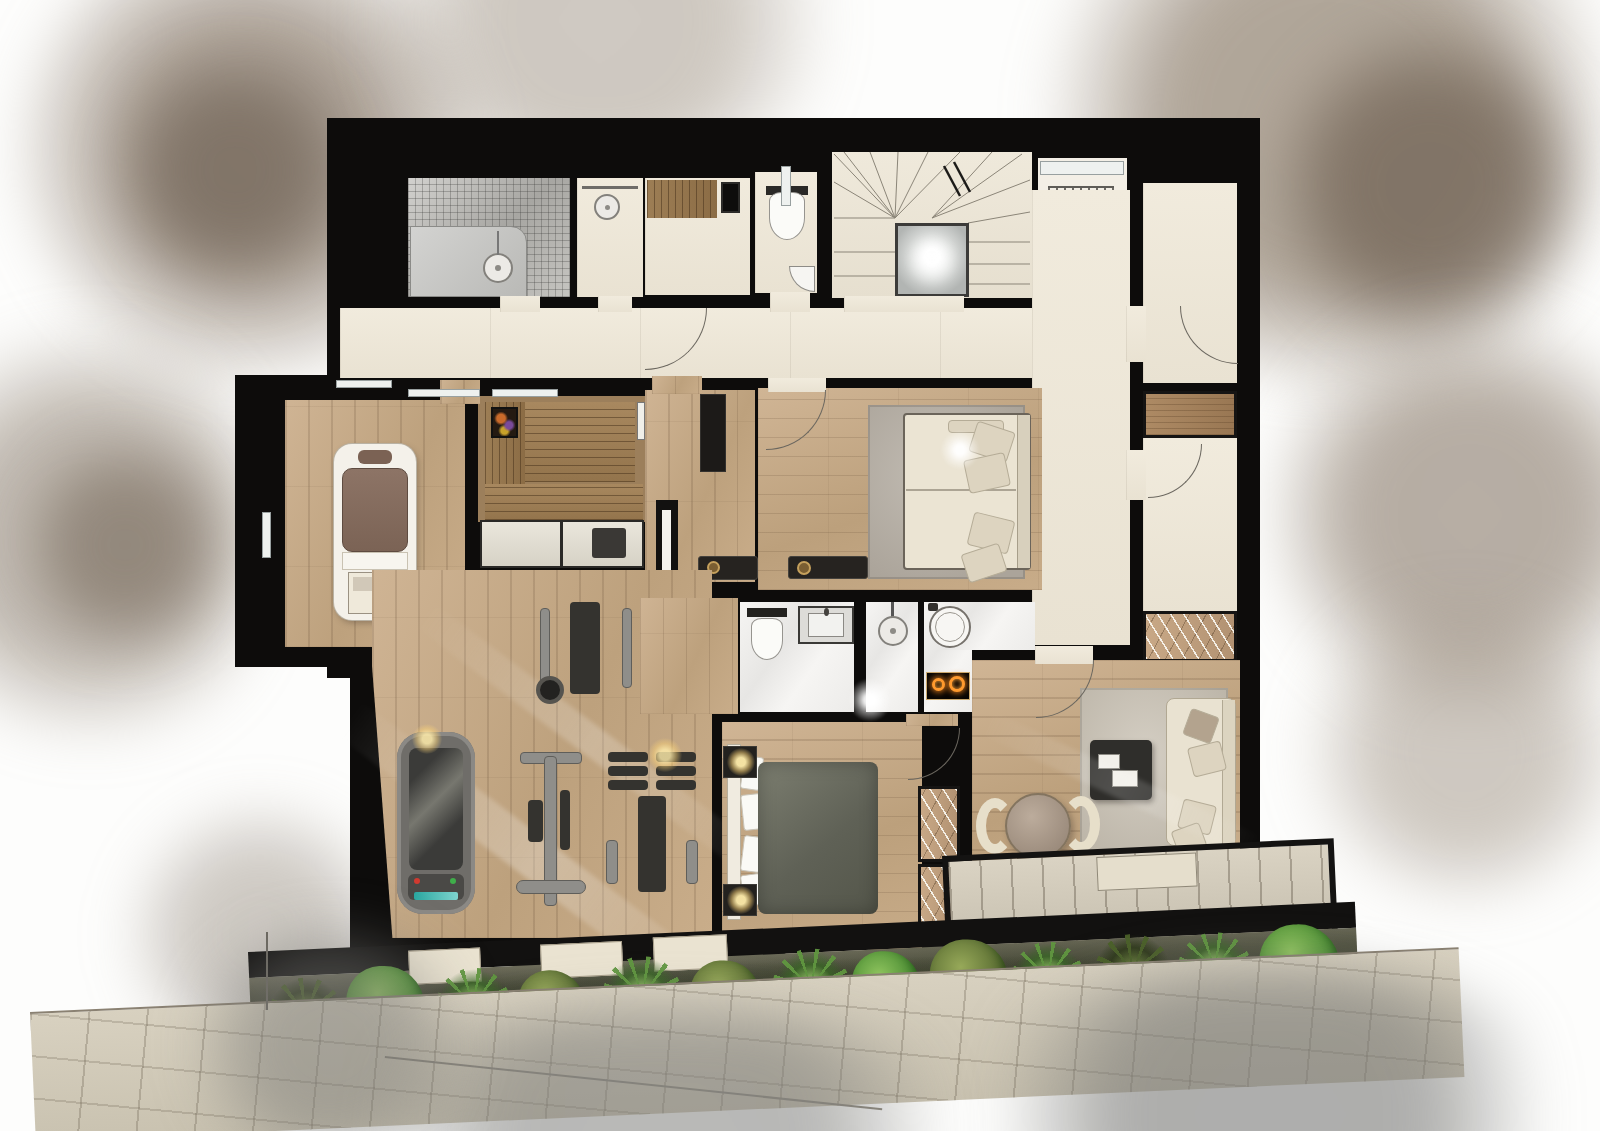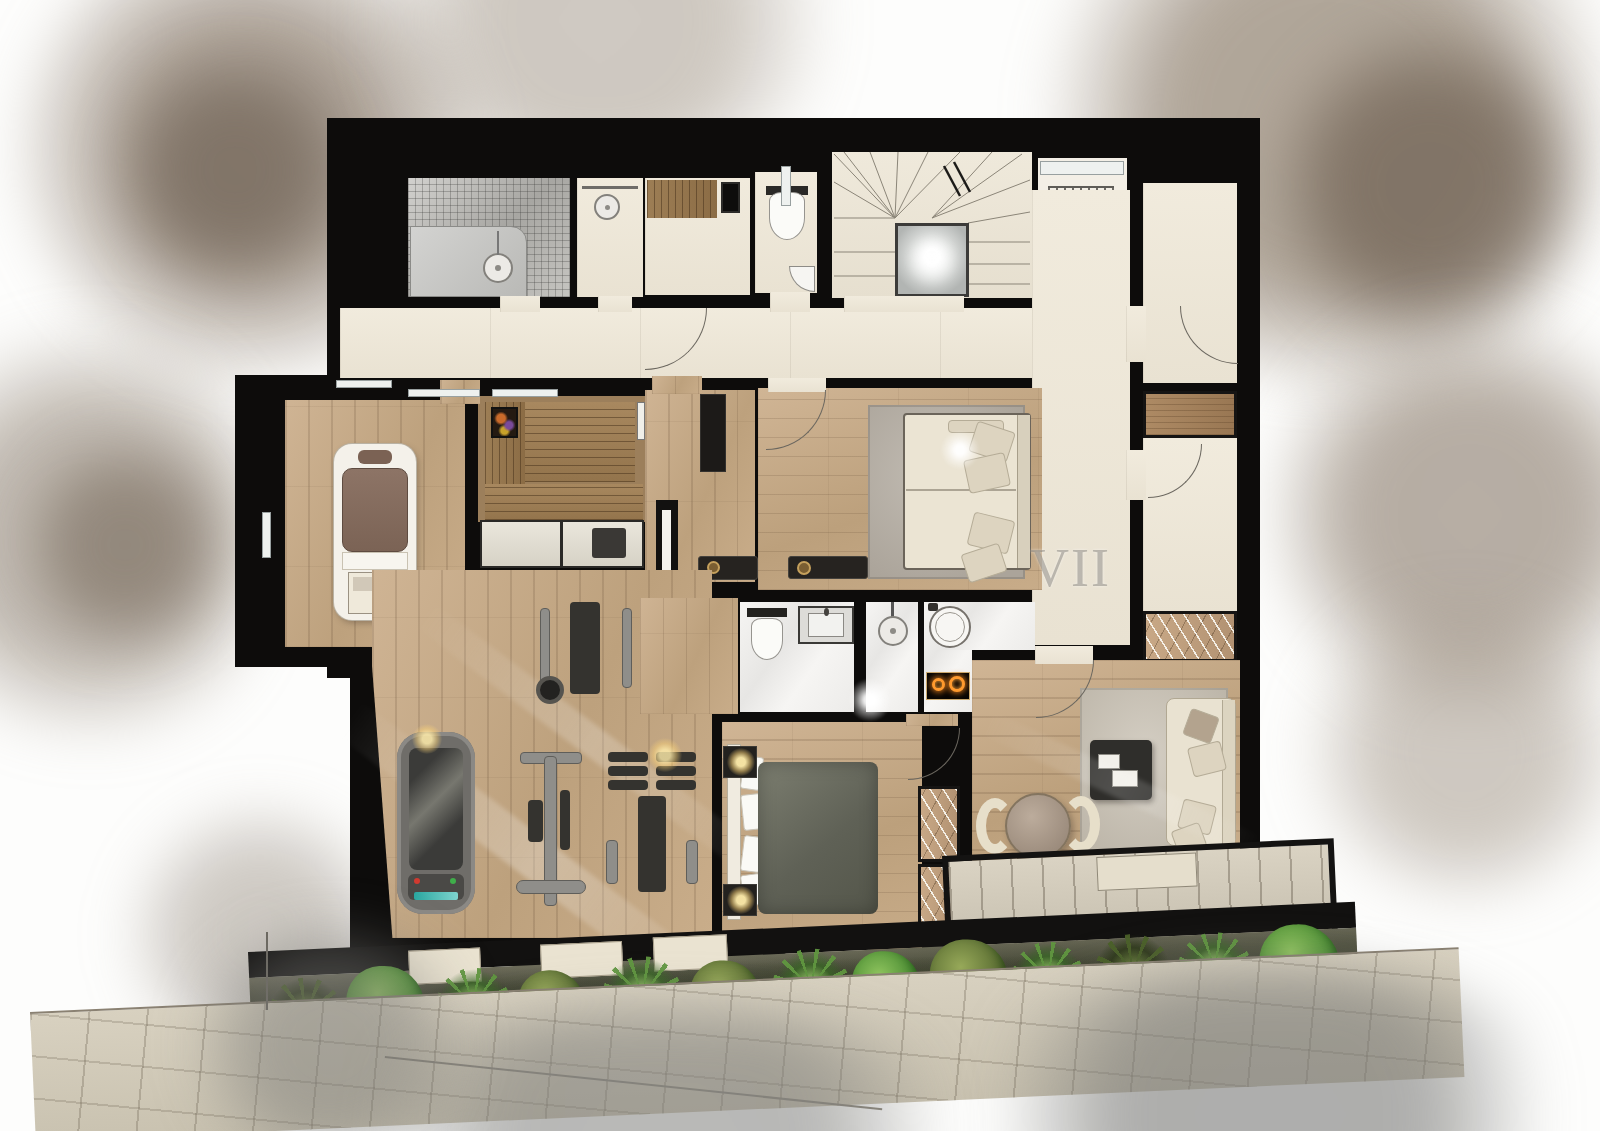--- a/index.html
+++ b/index.html
@@ -458,15 +458,14 @@
   </div>
 
   <div class="stonepath stones"></div>
   <div class="edgeline"></div>
   <div class="mark"></div>
 
   <div class="wc wc7"></div>
   <div class="wc wc8"></div>
   <div class="wc wc9"></div>
 
-  <div class="wm2">VII</div>
 
 </div>
 
 </body></html>

